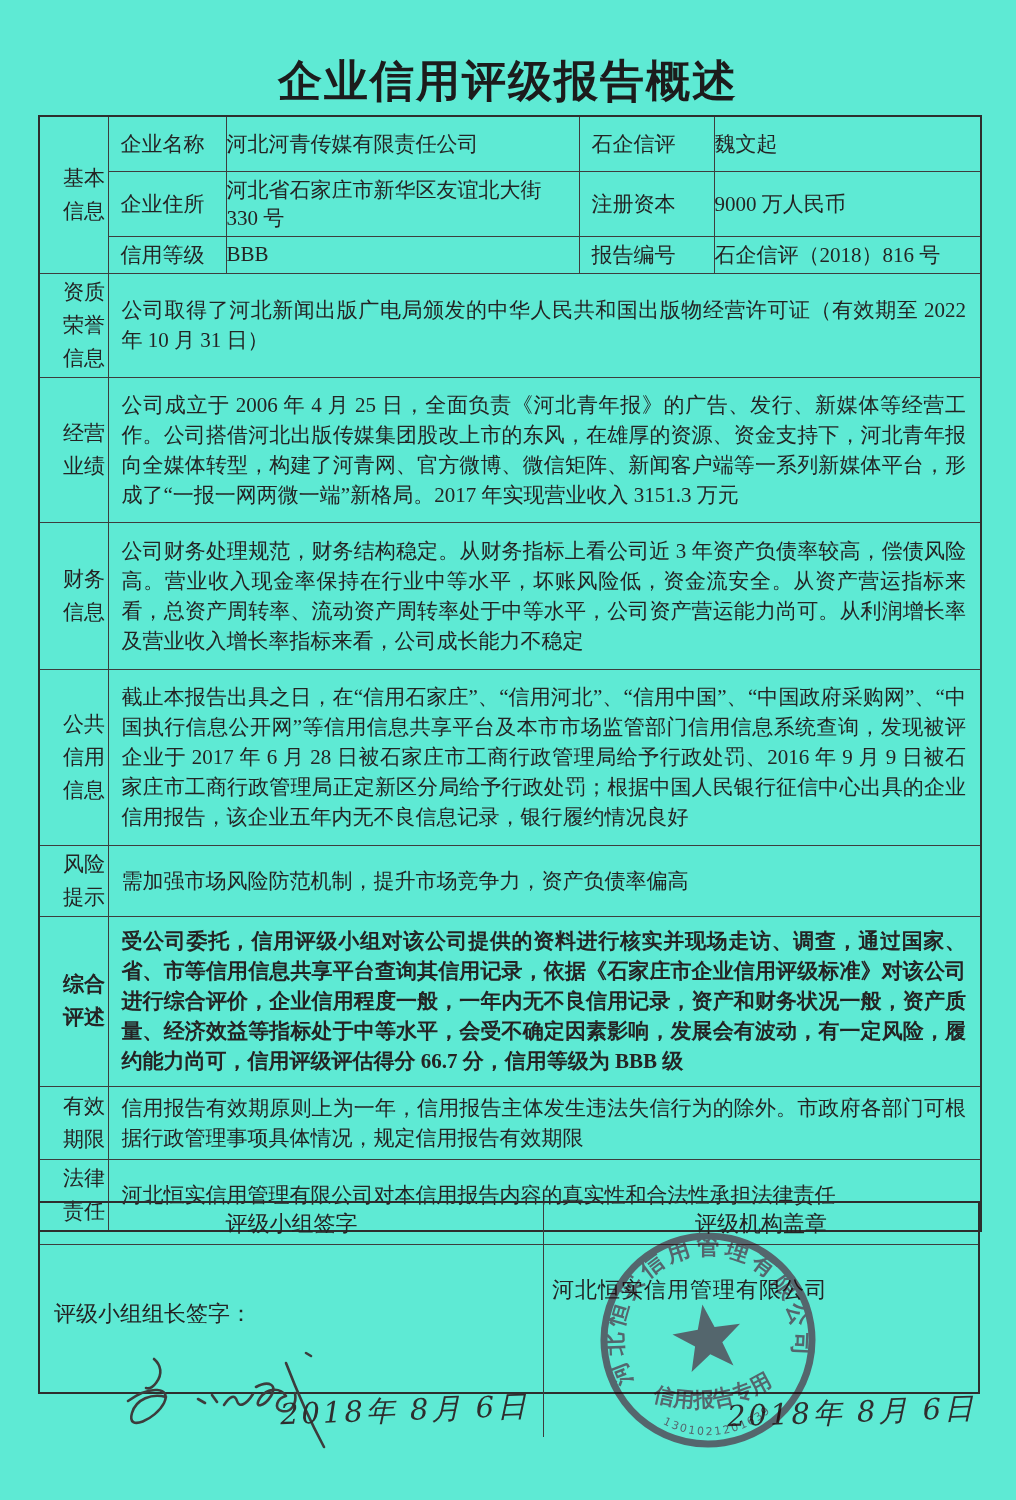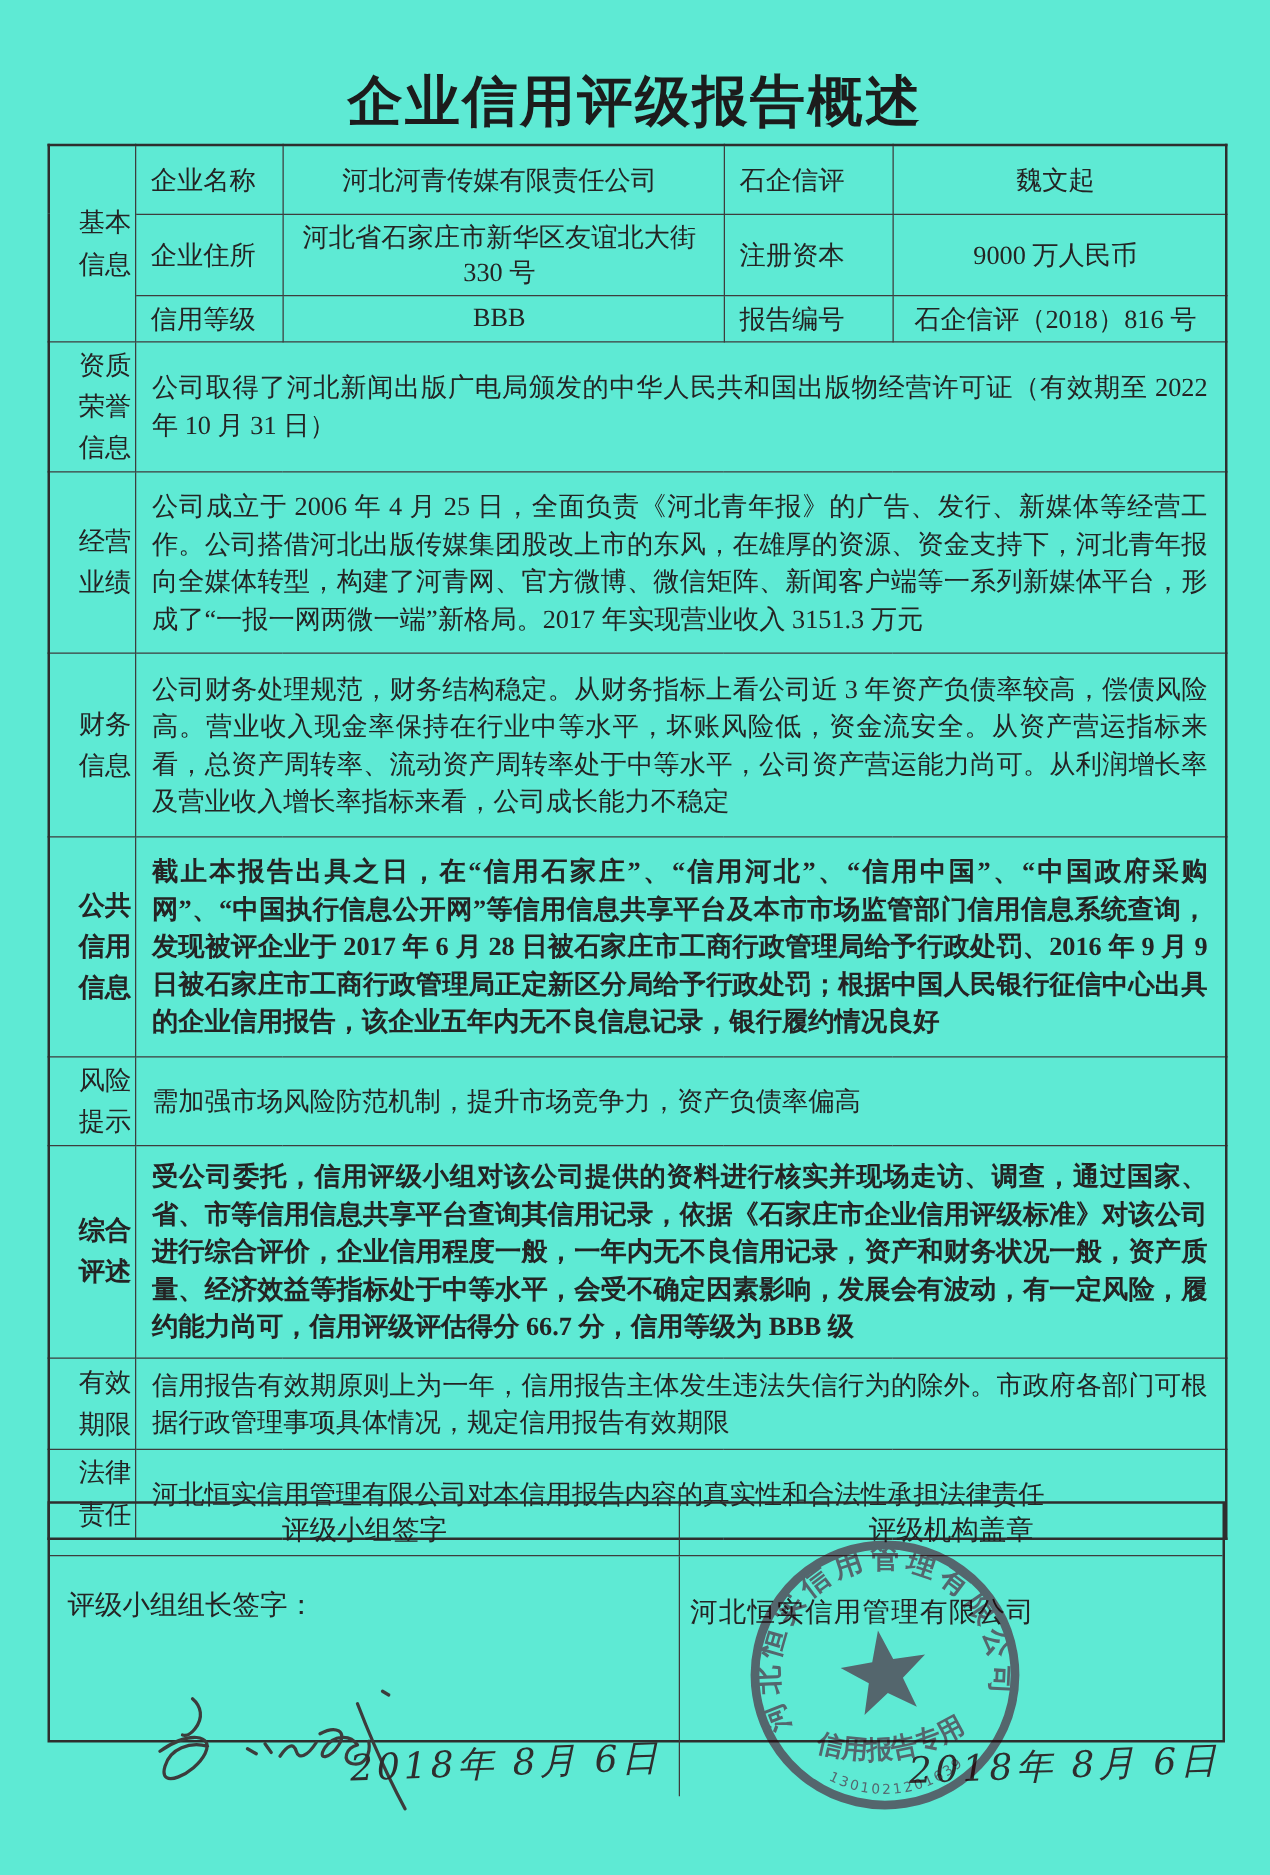--- a/index.html
+++ b/index.html
@@ -46,34 +46,34 @@
     text-align: center;
     padding: 2px 21px;
   }
   td.sec-label .lbl {
     display: inline-block;
     width: 46px;
     line-height: 33px;
     text-align: center;
   }
   td.field-label { padding: 4px 6px 4px 12px; }
-  td.field-value { padding: 4px 6px 4px 0; text-align: center; }
+  td.field-value { padding: 4px 6px 4px 0; }
   td.sec-text {
     padding: 6px 14px 6px 13px;
     line-height: 30px;
     text-align: justify;
   }
 
   tr.r1 td { height: 55px; }
   tr.r2 td { height: 62px; }
   tr.r3 td { height: 37px; }
   tr.s1 td { height: 101px; }
   tr.s2 td { height: 145px; }
   tr.s3 td { height: 147px; }
-  tr.s4 td { height: 176px; font-weight: bold; }
+  tr.s4 td { height: 176px; }
   tr.s5 td { height: 65px; }
   tr.s6 td { height: 170px; font-weight: bold; }
   tr.s7 td { height: 66px; }
   tr.s8 td { height: 64px; }
 
   
   .footer-block {
     position: absolute;
     left: 38px;
     top: 1201px;
@@ -84,21 +84,21 @@
   }
   .f-row { display: flex; width: 100%; }
   .f-header { height: 42px; border-bottom: 1.5px solid #3d3d3d; }
   .f-body { height: 192px; }
   .f-cell-l { width: 504px; border-right: 1.5px solid #3d3d3d; position: relative; }
   .f-cell-r { flex: 1; position: relative; }
   .f-header .f-cell-l, .f-header .f-cell-r {
     display: flex; align-items: center; justify-content: center;
     font-size: 22px;
   }
-  .leader-label { position: absolute; left: 14px; top: 24px; font-size: 22px; }
+  .leader-label { position: absolute; left: 14px; top: 54px; font-size: 22px; }
   .agency-name  { position: absolute; left: 8px;  top: 30px; font-size: 22px; letter-spacing: 1px; }
   .hand-date {
     position: absolute;
     font-family: "DejaVu Serif", serif;
     font-style: italic;
     font-size: 29px;
     color: #2e2e2e;
     white-space: nowrap;
     transform: rotate(-2deg);
     letter-spacing: 3px;

